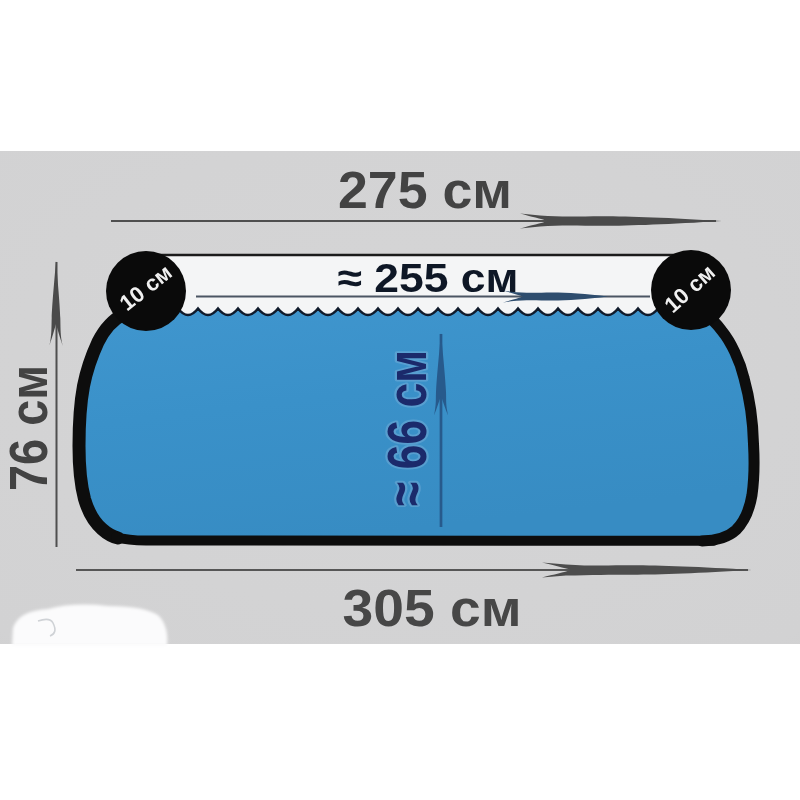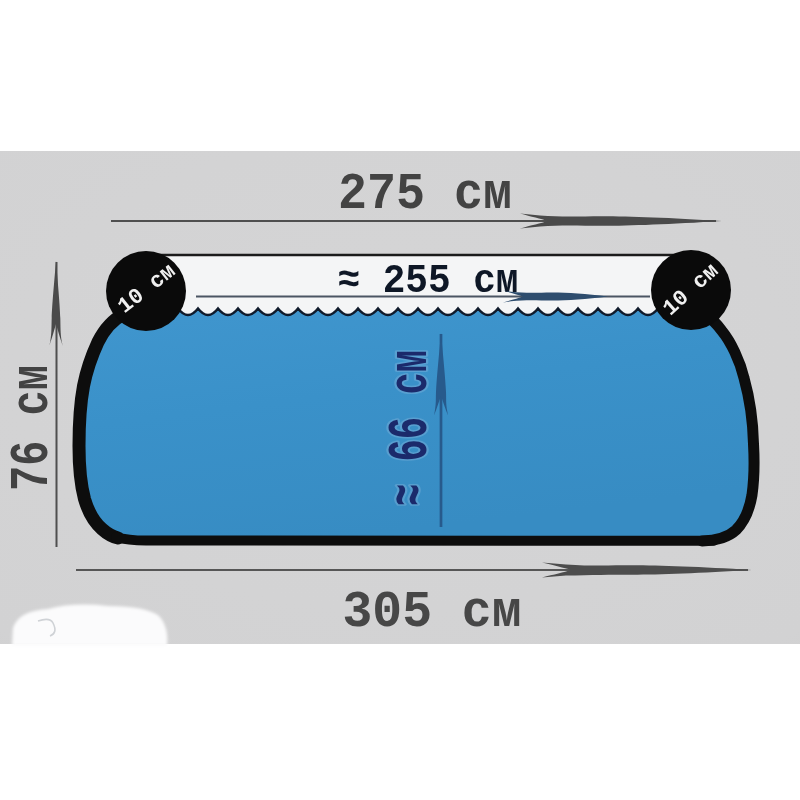--- a/index.html
+++ b/index.html
@@ -1,16 +1,16 @@
 <!DOCTYPE html>
 <html><head>
 <meta charset="utf-8">
 <style>
   html,body{margin:0;padding:0;background:#ffffff;}
-  #stage{position:relative;width:800px;height:800px;background:#ffffff;font-family:Liberation Mono, monospace;overflow:hidden;}
+  #stage{position:relative;width:800px;height:800px;background:#ffffff;font-family:Liberation Sans, sans-serif;overflow:hidden;}
   svg{display:block;}
 </style>
 </head>
 <body>
 <div id="stage">
 <svg width="800" height="800" style="opacity:0.999" viewBox="0 0 800 800" xmlns="http://www.w3.org/2000/svg">
   <defs>
     <linearGradient id="poolblue" x1="0" y1="0" x2="0.35" y2="1">
       <stop offset="0" stop-color="#4096ce"></stop>
       <stop offset="0.45" stop-color="#3a91c9"></stop>

